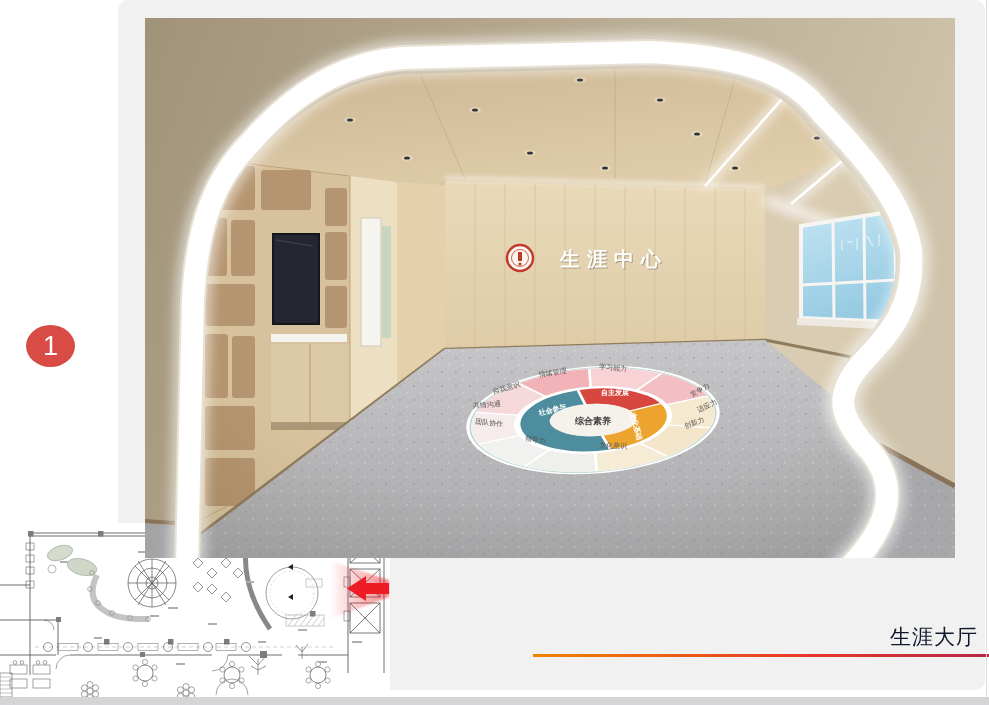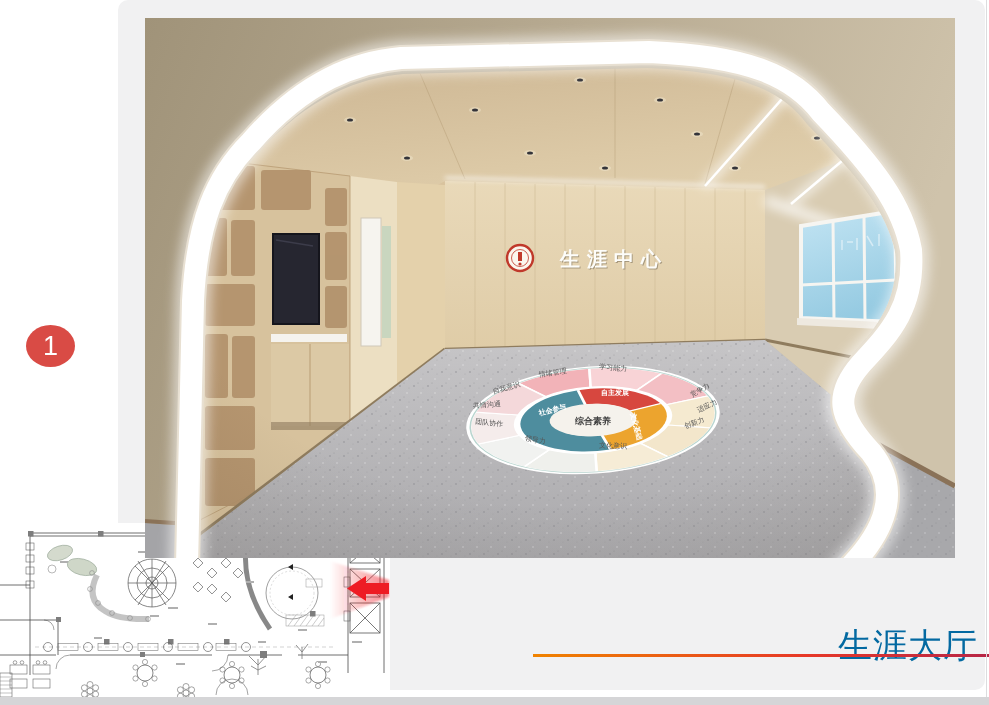--- a/index.html
+++ b/index.html
@@ -4,21 +4,21 @@
 <style>
   html,body{margin:0;padding:0;}
   body{width:989px;height:705px;position:relative;background:#ffffff;
        font-family:"Liberation Sans", sans-serif;overflow:hidden;}
   .card{position:absolute;left:118px;top:0;width:867px;height:690px;
         background:#f1f1f2;border-radius:10px;z-index:1;}
   .plan{position:absolute;left:0;top:523px;width:390px;height:174px;z-index:2;}
   .photo{position:absolute;left:145px;top:18px;width:810px;height:540px;z-index:3;}
   .badge{position:absolute;left:26px;top:325px;width:49px;height:42px;border-radius:50%;
          background:#d94b45;color:#ffffff;font-size:27px;line-height:42px;text-align:center;z-index:4;}
-  .caption{position:absolute;right:11px;top:623px;font-size:34px;color:#0369a1;
+  .caption{position:absolute;right:11px;top:623px;font-size:21px;color:#0f172a;
            letter-spacing:1px;z-index:4;white-space:nowrap;text-align:right;}
   .underline{position:absolute;left:533px;top:654px;width:456px;height:3px;z-index:4;
              background:linear-gradient(to right,#f08300 0%,#e73828 60%,#b72646 100%);}
   .strip{position:absolute;left:0;top:697px;width:989px;height:8px;background:#d5d5d7;z-index:5;}
   .edge{position:absolute;left:986px;top:0;width:1px;height:697px;background:#dcdcde;z-index:6;}
   svg text{font-family:"Liberation Sans", sans-serif;}
 </style>
 </head>
 <body>
 

